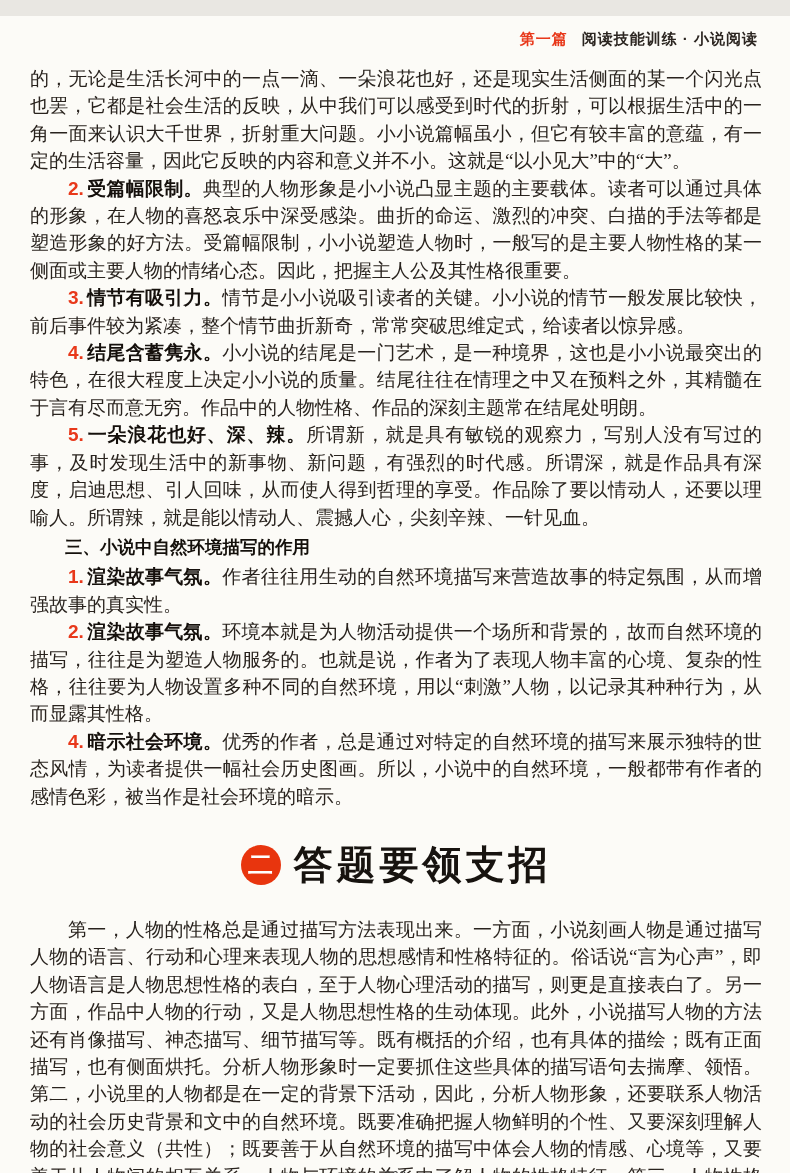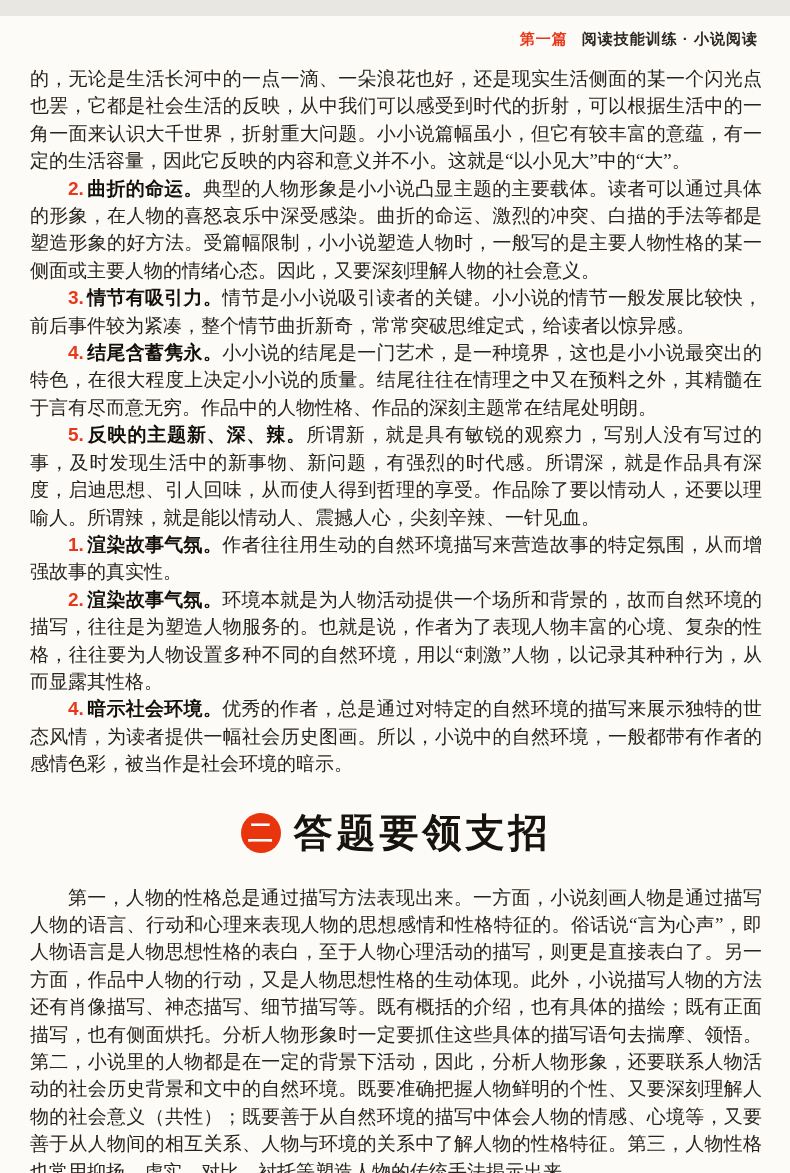--- a/index.html
+++ b/index.html
@@ -95,28 +95,29 @@
 <div class="page">
 
   <header class="running-head">
     <span class="part-label">第一篇</span><span>阅读技能训练 · 小说阅读</span>
   </header>
 
   <main>
 
     <p class="body cont">的，无论是生活长河中的一点一滴、一朵浪花也好，还是现实生活侧面的某一个闪光点也罢，它都是社会生活的反映，从中我们可以感受到时代的折射，可以根据生活中的一角一面来认识大千世界，折射重大问题。小小说篇幅虽小，但它有较丰富的意蕴，有一定的生活容量，因此它反映的内容和意义并不小。这就是“以小见大”中的“大”。</p>
 
-    <p class="body"><span class="num">2.</span><span class="lead">曲折的命运。</span><span>典型的人物形象是小小说凸显主题的主要载体。读者可以通过具体的形象，在人物的喜怒哀乐中深受感染。曲折的命运、激烈的冲突、白描的手法等都是塑造形象的好方法。受篇幅限制，小小说塑造人物时，一般写的是主要人物性格的某一侧面或主要人物的情绪心态。因此，又要深刻理解人物的社会意义。</span></p>
+    <p class="body"><span class="num">2.</span><span class="lead">受篇幅限制。</span><span>典型的人物形象是小小说凸显主题的主要载体。读者可以通过具体的形象，在人物的喜怒哀乐中深受感染。曲折的命运、激烈的冲突、白描的手法等都是塑造形象的好方法。受篇幅限制，小小说塑造人物时，一般写的是主要人物性格的某一侧面或主要人物的情绪心态。因此，把握主人公及其性格很重要。</span></p>
 
     <p class="body"><span class="num">3.</span><span class="lead">情节有吸引力。</span><span>情节是小小说吸引读者的关键。小小说的情节一般发展比较快，前后事件较为紧凑，整个情节曲折新奇，常常突破思维定式，给读者以惊异感。</span></p>
 
     <p class="body"><span class="num">4.</span><span class="lead">结尾含蓄隽永。</span><span>小小说的结尾是一门艺术，是一种境界，这也是小小说最突出的特色，在很大程度上决定小小说的质量。结尾往往在情理之中又在预料之外，其精髓在于言有尽而意无穷。作品中的人物性格、作品的深刻主题常在结尾处明朗。</span></p>
 
-    <p class="body"><span class="num">5.</span><span class="lead">反映的主题新、深、辣。</span><span>所谓新，就是具有敏锐的观察力，写别人没有写过的事，及时发现生活中的新事物、新问题，有强烈的时代感。所谓深，就是作品具有深度，启迪思想、引人回味，从而使人得到哲理的享受。作品除了要以情动人，还要以理喻人。所谓辣，就是能以情动人、震撼人心，尖刻辛辣、一针见血。</span></p>
+    <p class="body"><span class="num">5.</span><span class="lead">一朵浪花也好、深、辣。</span><span>所谓新，就是具有敏锐的观察力，写别人没有写过的事，及时发现生活中的新事物、新问题，有强烈的时代感。所谓深，就是作品具有深度，启迪思想、引人回味，从而使人得到哲理的享受。作品除了要以情动人，还要以理喻人。所谓辣，就是能以情动人、震撼人心，尖刻辛辣、一针见血。</span></p>
 
+    <h3 class="sec-heading">三、小说中自然环境描写的作用</h3>
 
     <p class="body"><span class="num">1.</span><span class="lead">渲染故事气氛。</span><span>作者往往用生动的自然环境描写来营造故事的特定氛围，从而增强故事的真实性。</span></p>
 
     <p class="body"><span class="num">2.</span><span class="lead">渲染故事气氛。</span><span>环境本就是为人物活动提供一个场所和背景的，故而自然环境的描写，往往是为塑造人物服务的。也就是说，作者为了表现人物丰富的心境、复杂的性格，往往要为人物设置多种不同的自然环境，用以“刺激”人物，以记录其种种行为，从而显露其性格。</span></p>
 
 
     <p class="body"><span class="num">4.</span><span class="lead">暗示社会环境。</span><span>优秀的作者，总是通过对特定的自然环境的描写来展示独特的世态风情，为读者提供一幅社会历史图画。所以，小说中的自然环境，一般都带有作者的感情色彩，被当作是社会环境的暗示。</span></p>
 
 
     <div class="big-heading">

